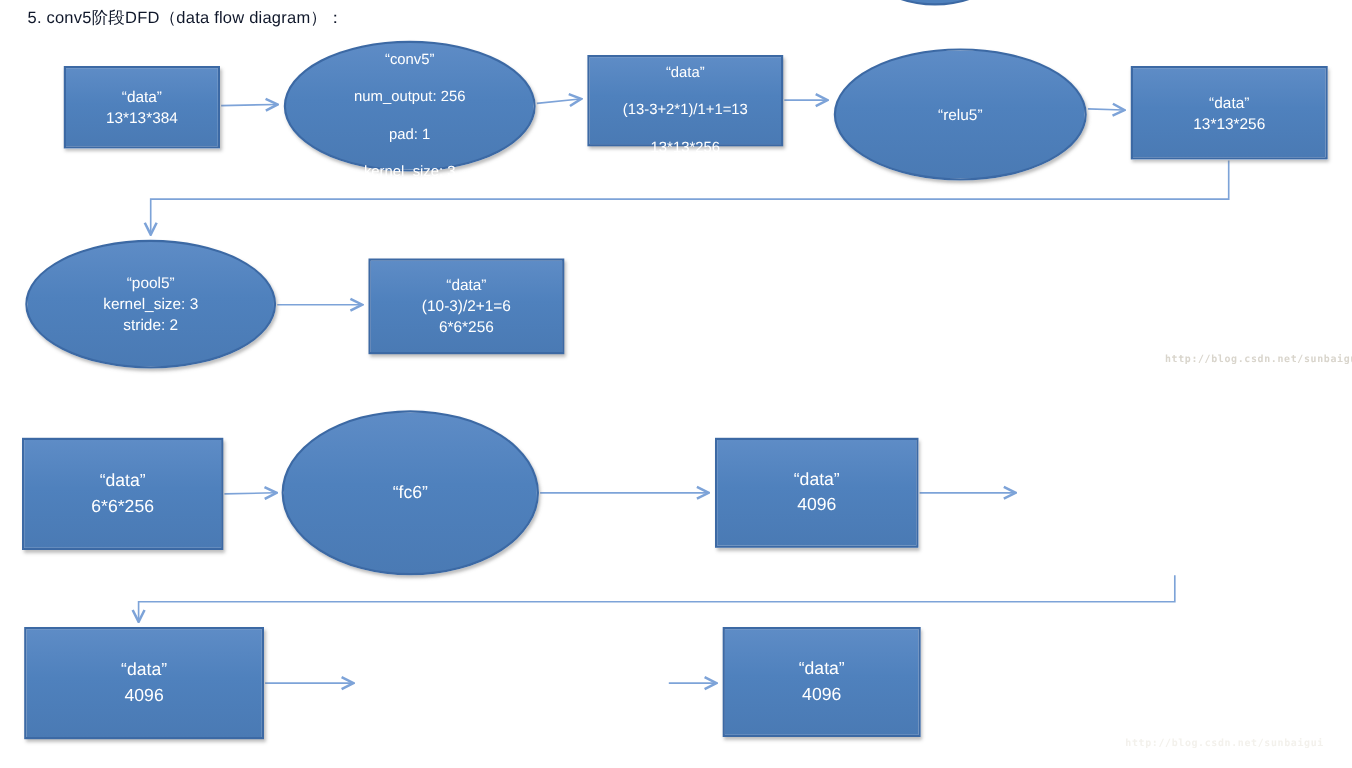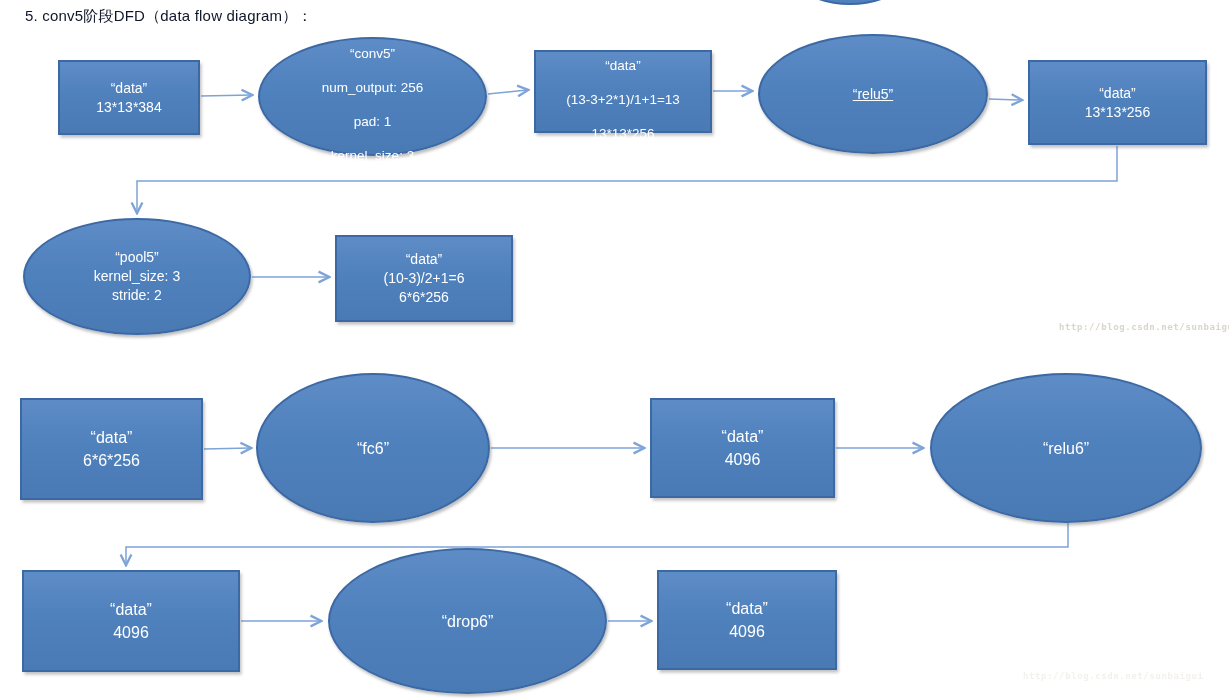--- a/index.html
+++ b/index.html
@@ -78,21 +78,21 @@
     <div class="nl">pad: 1</div>
     <div class="nl">kernel_size: 3</div>
   </div>
 
   <div class="node fs13" style="left:534px;top:50px;width:178px;height:83px;">
     <div class="nl">“data”</div>
     <div class="nl">(13-3+2*1)/1+1=13</div>
     <div class="nl">13*13*256</div>
   </div>
 
-  <div class="node ellipse fs14" style="left:758px;top:34px;width:230px;height:120px;text-decoration:underline;">
+  <div class="node ellipse fs14" style="left:758px;top:44px;width:230px;height:120px;">
     <div class="nl">“relu5”</div>
   </div>
 
   <div class="node fs14" style="left:1028px;top:60px;width:179px;height:85px;">
     <div class="nl">“data”</div>
     <div class="nl">13*13*256</div>
   </div>
 
   <div class="node ellipse fs14" style="left:23px;top:218px;width:228px;height:117px;">
     <div class="nl">“pool5”</div>
@@ -116,32 +116,26 @@
 
   <div class="node ellipse fs16" style="left:256px;top:373px;width:234px;height:150px;">
     <div class="nl">“fc6”</div>
   </div>
 
   <div class="node fs16" style="left:650px;top:398px;width:185px;height:100px;">
     <div class="nl">“data”</div>
     <div class="nl">4096</div>
   </div>
 
-  <div class="node ellipse fs16" style="left:930px;top:373px;width:272px;height:150px;">
-    <div class="nl">“relu6”</div>
-  </div>
 
   <div class="node fs16" style="left:22px;top:570px;width:218px;height:102px;">
     <div class="nl">“data”</div>
     <div class="nl">4096</div>
   </div>
 
-  <div class="node ellipse fs16" style="left:328px;top:548px;width:279px;height:146px;">
-    <div class="nl">“drop6”</div>
-  </div>
 
   <div class="node fs16" style="left:657px;top:570px;width:180px;height:100px;">
     <div class="nl">“data”</div>
     <div class="nl">4096</div>
   </div>
 
   <div class="watermark wm2">http://blog.csdn.net/sunbaigui</div>
 
 </div>
 

